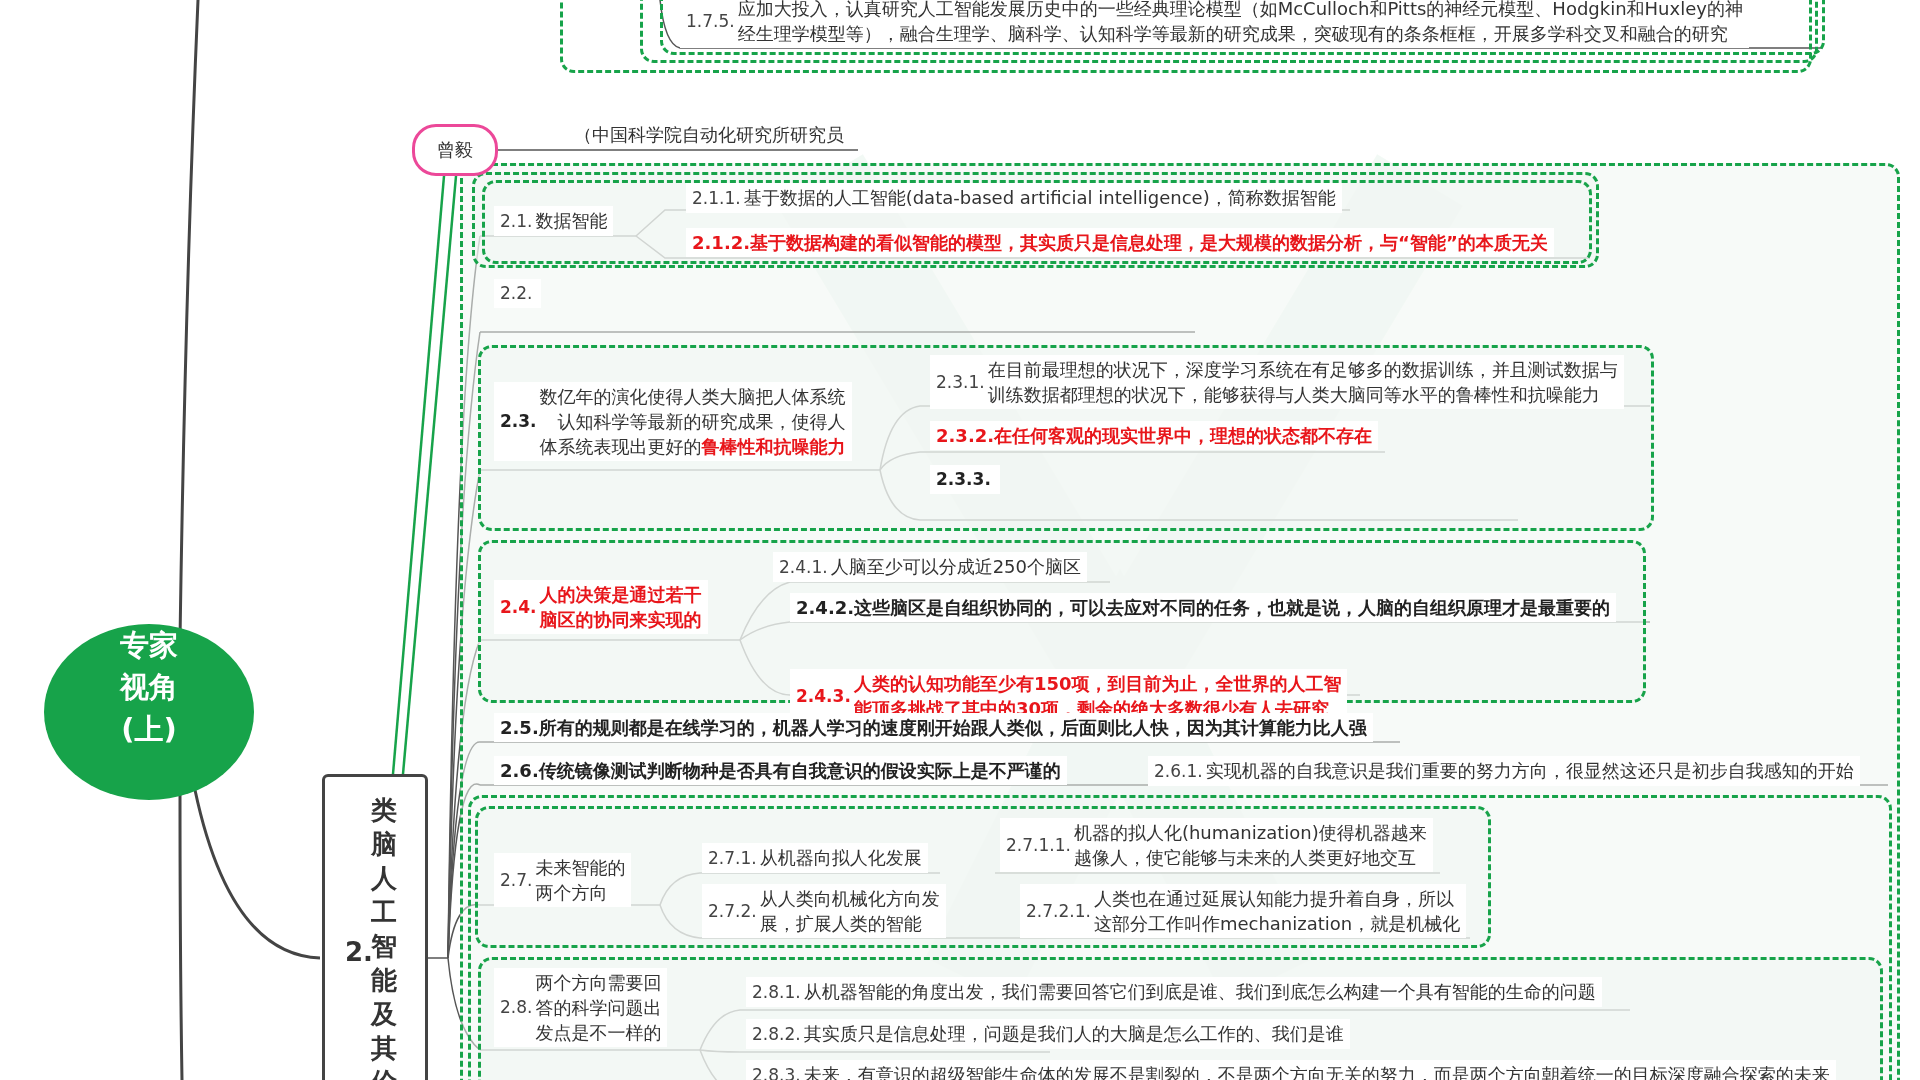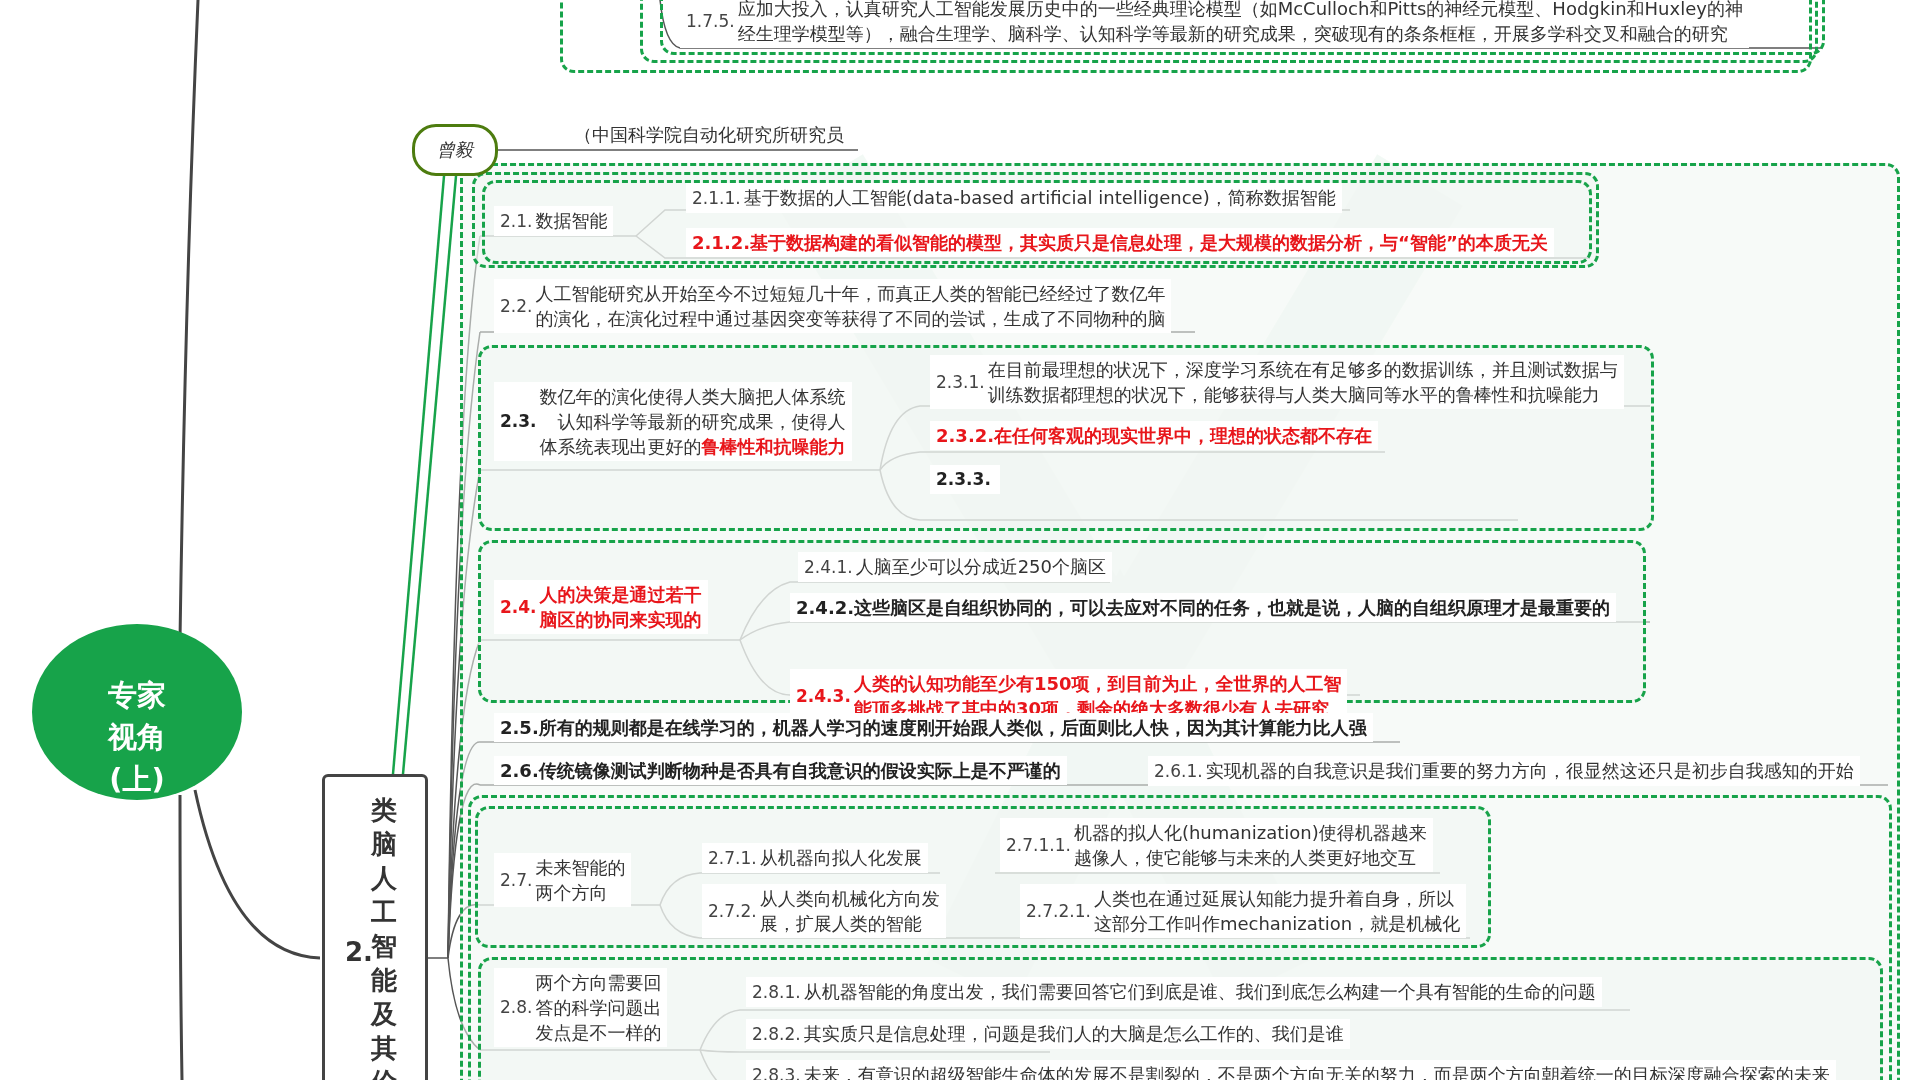--- a/index.html
+++ b/index.html
@@ -6,27 +6,27 @@
   body { width:1920px; height:1080px; position:relative; overflow:hidden; background:#ffffff;
          font-family:"DejaVu Sans","Liberation Sans",sans-serif; color:#333333; }
   svg.lines { position:absolute; left:0; top:0; width:1920px; height:1080px; pointer-events:none; }
   .group { position:absolute; border:3px dashed #17a34a; border-radius:14px; background:rgba(240,245,243,0.55); box-sizing:border-box; }
   .node { position:absolute; background:#ffffff; font-size:18px; line-height:25px; padding:2px 6px; box-sizing:border-box; white-space:nowrap; }
   .num { font-size:17px; color:#444; margin-right:3px; }
   .red { color:#e8161b; font-weight:bold; }
   .bold { font-weight:bold; color:#222; }
   .two { display:flex; align-items:center; }
   .two .txt { white-space:normal; }
-  .root { position:absolute; left:32px; top:624px; width:210px; height:176px; border-radius:50%; background:#17a34a;
-          color:#fff; font-weight:bold; font-size:29px; line-height:42px; display:flex; align-items:flex-end; justify-content:center; text-align:center; }
+  .root { position:absolute; left:44px; top:624px; width:210px; height:176px; border-radius:50%; background:#17a34a;
+          color:#fff; font-weight:bold; font-size:29px; line-height:42px; display:flex; align-items:flex-start; justify-content:center; text-align:center; }
   .vbox { position:absolute; left:322px; top:774px; width:106px; height:330px; border:3px solid #444; border-radius:6px; background:#fff; box-sizing:border-box; }
   .vbox .vtitle { position:absolute; left:44px; top:16px; width:30px; font-size:26px; font-weight:bold; line-height:34px; color:#333; text-align:center; }
   .vbox .vnum { position:absolute; left:20px; top:160px; font-size:26px; font-weight:bold; color:#333; }
-  .person { position:absolute; left:412px; top:124px; width:86px; height:52px; border:3px solid #4d7c0f; border-radius:24px; background:#fff;
-            display:flex; align-items:center; justify-content:center; font-size:18px; box-sizing:border-box;font-style:italic; }
+  .person { position:absolute; left:412px; top:124px; width:86px; height:52px; border:3px solid #ec4899; border-radius:24px; background:#fff;
+            display:flex; align-items:center; justify-content:center; font-size:18px; box-sizing:border-box; }
   .watermark { position:absolute; left:520px; top:80px; width:1200px; height:1000px; opacity:0.05; }
 </style>
 </head>
 <body>
 
 <svg class="watermark" viewBox="0 0 100 100">
   <path d="M20 10 L50 60 L80 10 M35 90 L50 60 L65 90" stroke="#17a34a" stroke-width="10" fill="none"></path>
 </svg>
 
 <svg class="lines">
@@ -130,41 +130,40 @@
     <span>曾毅</span>
   </div>
 <div class="node" style="left:568px; top:120px; background:transparent;"><span>（中国科学院自动化研究所研究员</span></div>
 
 <div class="node" style="left:494px; top:206px;"><span class="num">2.1.</span><span>数据智能</span></div>
 <div class="node" style="left:686px; top:183px;"><span class="num">2.1.1.</span><span>基于数据的人工智能(data-based artificial intelligence)，简称数据智能</span></div>
 <div class="node red" style="left:686px; top:228px;"><span>2.1.2.</span><span>基于数据构建的看似智能的模型，其实质只是信息处理，是大规模的数据分析，与“智能”的本质无关</span></div>
 
 <div class="node two" style="left:494px; top:279px;">
     <span class="num">2.2.</span>
-    <span class="txt"><span>人工智能研究从开始至今不过短短几十年，而真正人类的智能已经经过了数亿年</span><br><span>的演化，在演化过程中通过基因突变等获得了不同的尝试，生成了不同物种的脑</span></span>
   </div>
 
 <div class="node two" style="left:494px; top:382px; text-align:right;">
     <span class="num bold">2.3.</span>
     <span class="txt" style="text-align:right;"><span>数亿年的演化使得人类大脑把人体系统</span><br><span>认知科学等最新的研究成果，使得人</span><br><span>体系统表现出更好的</span><span class="red">鲁棒性和抗噪能力</span></span>
   </div>
 <div class="node two" style="left:930px; top:355px;">
     <span class="num">2.3.1.</span>
     <span class="txt"><span>在目前最理想的状况下，深度学习系统在有足够多的数据训练，并且测试数据与</span><br><span>训练数据都理想的状况下，能够获得与人类大脑同等水平的鲁棒性和抗噪能力</span></span>
   </div>
 <div class="node red" style="left:930px; top:421px;"><span>2.3.2.</span><span>在任何客观的现实世界中，理想的状态都不存在</span></div>
 <div class="node two bold" style="left:930px; top:465px;">
     <span class="num bold">2.3.3.</span>
   </div>
 
 <div class="node two red" style="left:494px; top:580px;">
     <span class="num red">2.4.</span>
     <span class="txt"><span>人的决策是通过若干</span><br><span>脑区的协同来实现的</span></span>
   </div>
-<div class="node" style="left:798px; top:552px;"><span class="num">2.4.1.</span><span>人脑至少可以分成近250个脑区</span></div>
+<div class="node" style="left:773px; top:552px;"><span class="num">2.4.1.</span><span>人脑至少可以分成近250个脑区</span></div>
 <div class="node bold" style="left:790px; top:593px;"><span>2.4.2.</span><span>这些脑区是自组织协同的，可以去应对不同的任务，也就是说，人脑的自组织原理才是最重要的</span></div>
 <div class="node two red" style="left:790px; top:638px;margin-top:31px;">
     <span class="num red">2.4.3.</span>
     <span class="txt"><span>人类的认知功能至少有150项，到目前为止，全世界的人工智</span><br><span>能顶多挑战了其中的30项，剩余的绝大多数很少有人去研究</span></span>
   </div>
 
 <div class="node bold" style="left:494px; top:713px;"><span>2.5.</span><span>所有的规则都是在线学习的，机器人学习的速度刚开始跟人类似，后面则比人快，因为其计算能力比人强</span></div>
 
 <div class="node bold" style="left:494px; top:756px;"><span>2.6.</span><span>传统镜像测试判断物种是否具有自我意识的假设实际上是不严谨的</span></div>
 <div class="node" style="left:1148px; top:756px;"><span class="num">2.6.1.</span><span>实现机器的自我意识是我们重要的努力方向，很显然这还只是初步自我感知的开始</span></div>

